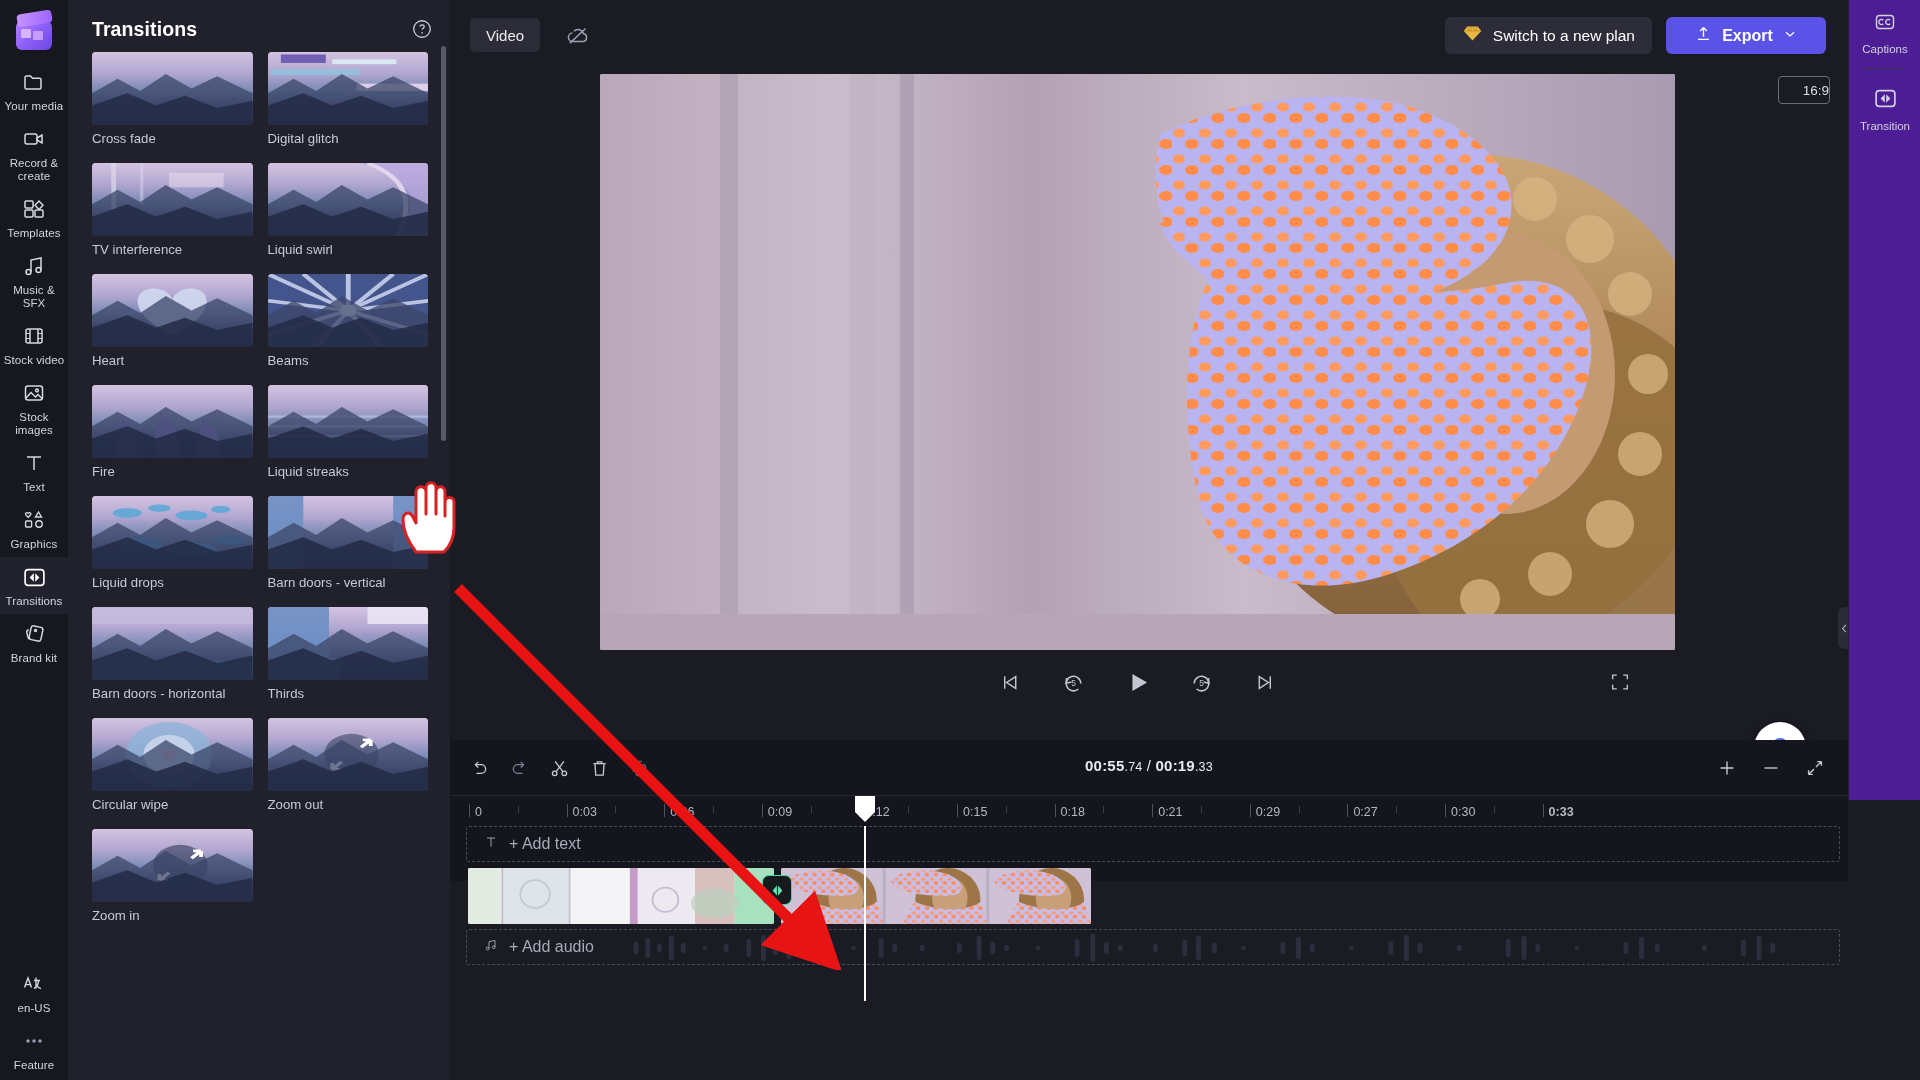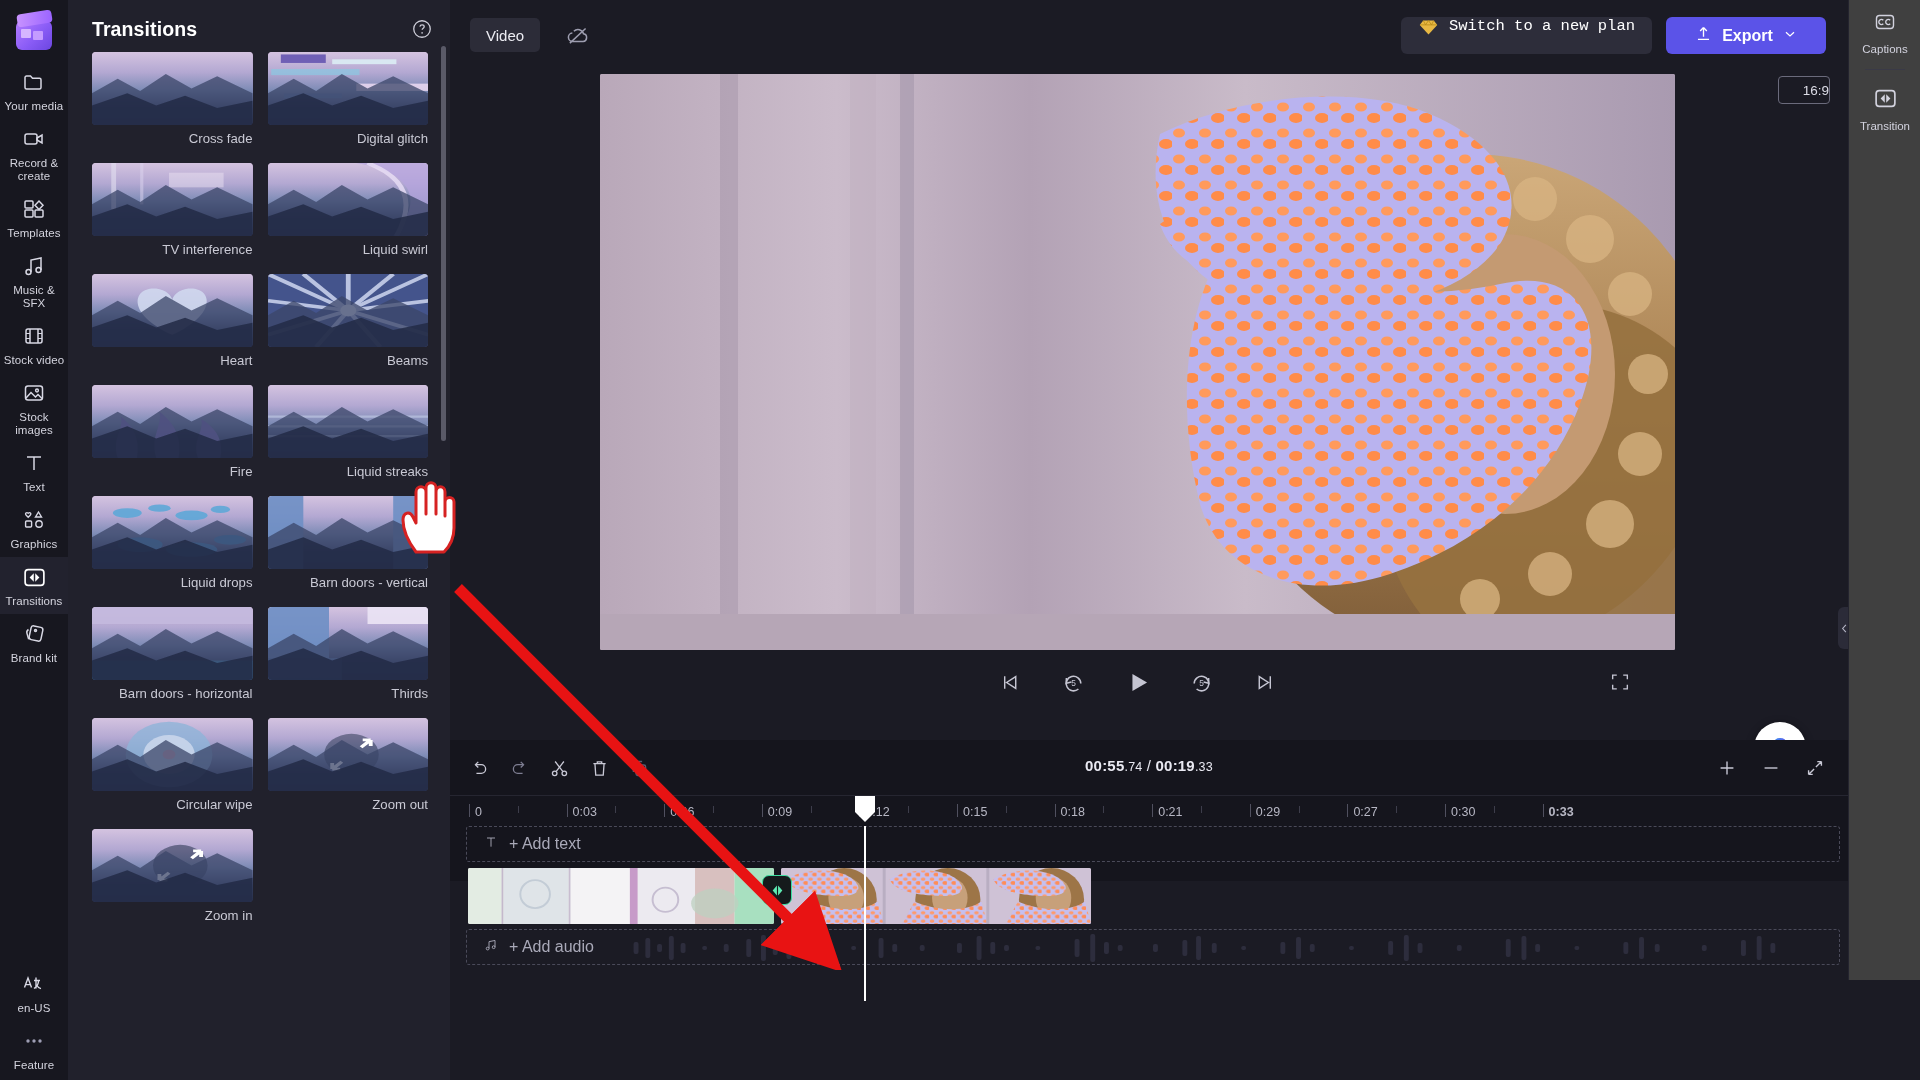--- a/index.html
+++ b/index.html
@@ -55,21 +55,21 @@
   }
   #panel-title { font-size: 19.5px; font-weight: bold; color:#fff; letter-spacing:.1px;}
   #panel-help { margin-left:auto; width:28px;height:28px; display:flex;align-items:center;justify-content:center; cursor:pointer;}
   #panel-grid {
     position:absolute; top:52px; left:0; width:382px; height:1028px;
     padding: 0 22px 0 24px;
     display:grid; grid-template-columns: 1fr 1fr; gap: 8px 15px;
     align-content:start;
     overflow:hidden;
   }
-  .tile { cursor:pointer;text-align:right; }
+  .tile { cursor:pointer; }
   .tile .thumb {
     width: 100%; height: 73px; border-radius: 4px; overflow:hidden; position:relative;
     background: linear-gradient(180deg,#cdb6da 0%,#b3a2cf 28%,#7d86b4 55%,#3d4566 80%,#262b42 100%);
   }
   .tile .name {
     font-size: 13.2px; color: #c9c9d4; padding: 6px 0 9px; line-height: 15px; white-space:nowrap;
   }
 
   #panel-scrollbar {
     position:absolute; right:4px; top:46px; width:5px; height:1028px; background:transparent;
@@ -83,22 +83,22 @@
 
   #topbar { position:absolute; left:0; top:0; right:0; height:62px; }
   #video-tab {
     position:absolute; left:20px; top:18px; height:34px; padding:0 16px;
     background:#2c2c38; border-radius:5px; display:flex; align-items:center;
     font-size:15px; color:#ececf2; cursor:pointer;
   }
   #cloud-off { position:absolute; left:115px; top:22px; width:26px; height:26px; cursor:pointer; }
   #plan-btn {
     position:absolute; right:196px; top:17px; height:37px; padding:0 17px;
-    background:#2d2d3a; border-radius:6px; display:flex; align-items:flex-start; gap:10px;
-    font-size:15.5px; color:#fff; cursor:pointer;font-family:Liberation Mono, monospace;
+    background:#2d2d3a; border-radius:6px; display:flex; align-items:center; gap:10px;
+    font-size:15.5px; color:#fff; cursor:pointer;
   }
   #export-btn {
     position:absolute; right:22px; top:17px; height:37px; width:160px;
     background:#5b53e8; border-radius:6px; display:flex; align-items:center; justify-content:center; gap:9px;
     font-size:16px; font-weight:bold; color:#fff; cursor:pointer;
   }
 
   
   #preview-wrap { position:absolute; left:0; top:62px; right:0; height:672px; }
   #ratio-badge {
@@ -171,21 +171,21 @@
     cursor:pointer; z-index:6;
   }
   #playhead { position:absolute; left:414px; top:0px; width:2px; bottom:-120px; background:#fff; z-index:8;}
   #playhead-head {
     position:absolute; left:-9px; top:-30px; width:20px; height:26px; background:#fff;
     clip-path: polygon(0 0,100% 0,100% 62%,50% 100%,0 62%);
   }
   #waveform { position:absolute; left:0; top:0; width:100%; height:36px; opacity:.55;}
 
   
-  #right-rail { position:absolute; right:0; top:0; width:72px; height:980px; background:#404040; border-left:1px solid #24242f;}
+  #right-rail { position:absolute; right:0; top:0; width:72px; height:800px; background:#4c1d95; border-left:1px solid #24242f;}
   .rr-item { width:72px; padding:10px 0 8px; display:flex; flex-direction:column; align-items:center; gap:5px; cursor:pointer;}
   .rr-item .lbl { font-size:11.5px; color:#d2d2de; }
   .rr-div { width:40px; height:1px; background:#3a3a47; margin:6px auto; }
 
   
   #cursor-hand { position:absolute; left:398px; top:478px; width:62px; height:78px; z-index:40; }
   #red-arrow { position:absolute; left:440px; top:560px; width:420px; height:410px; z-index:39; pointer-events:none;}
 </style>
 </head>
 <body>

